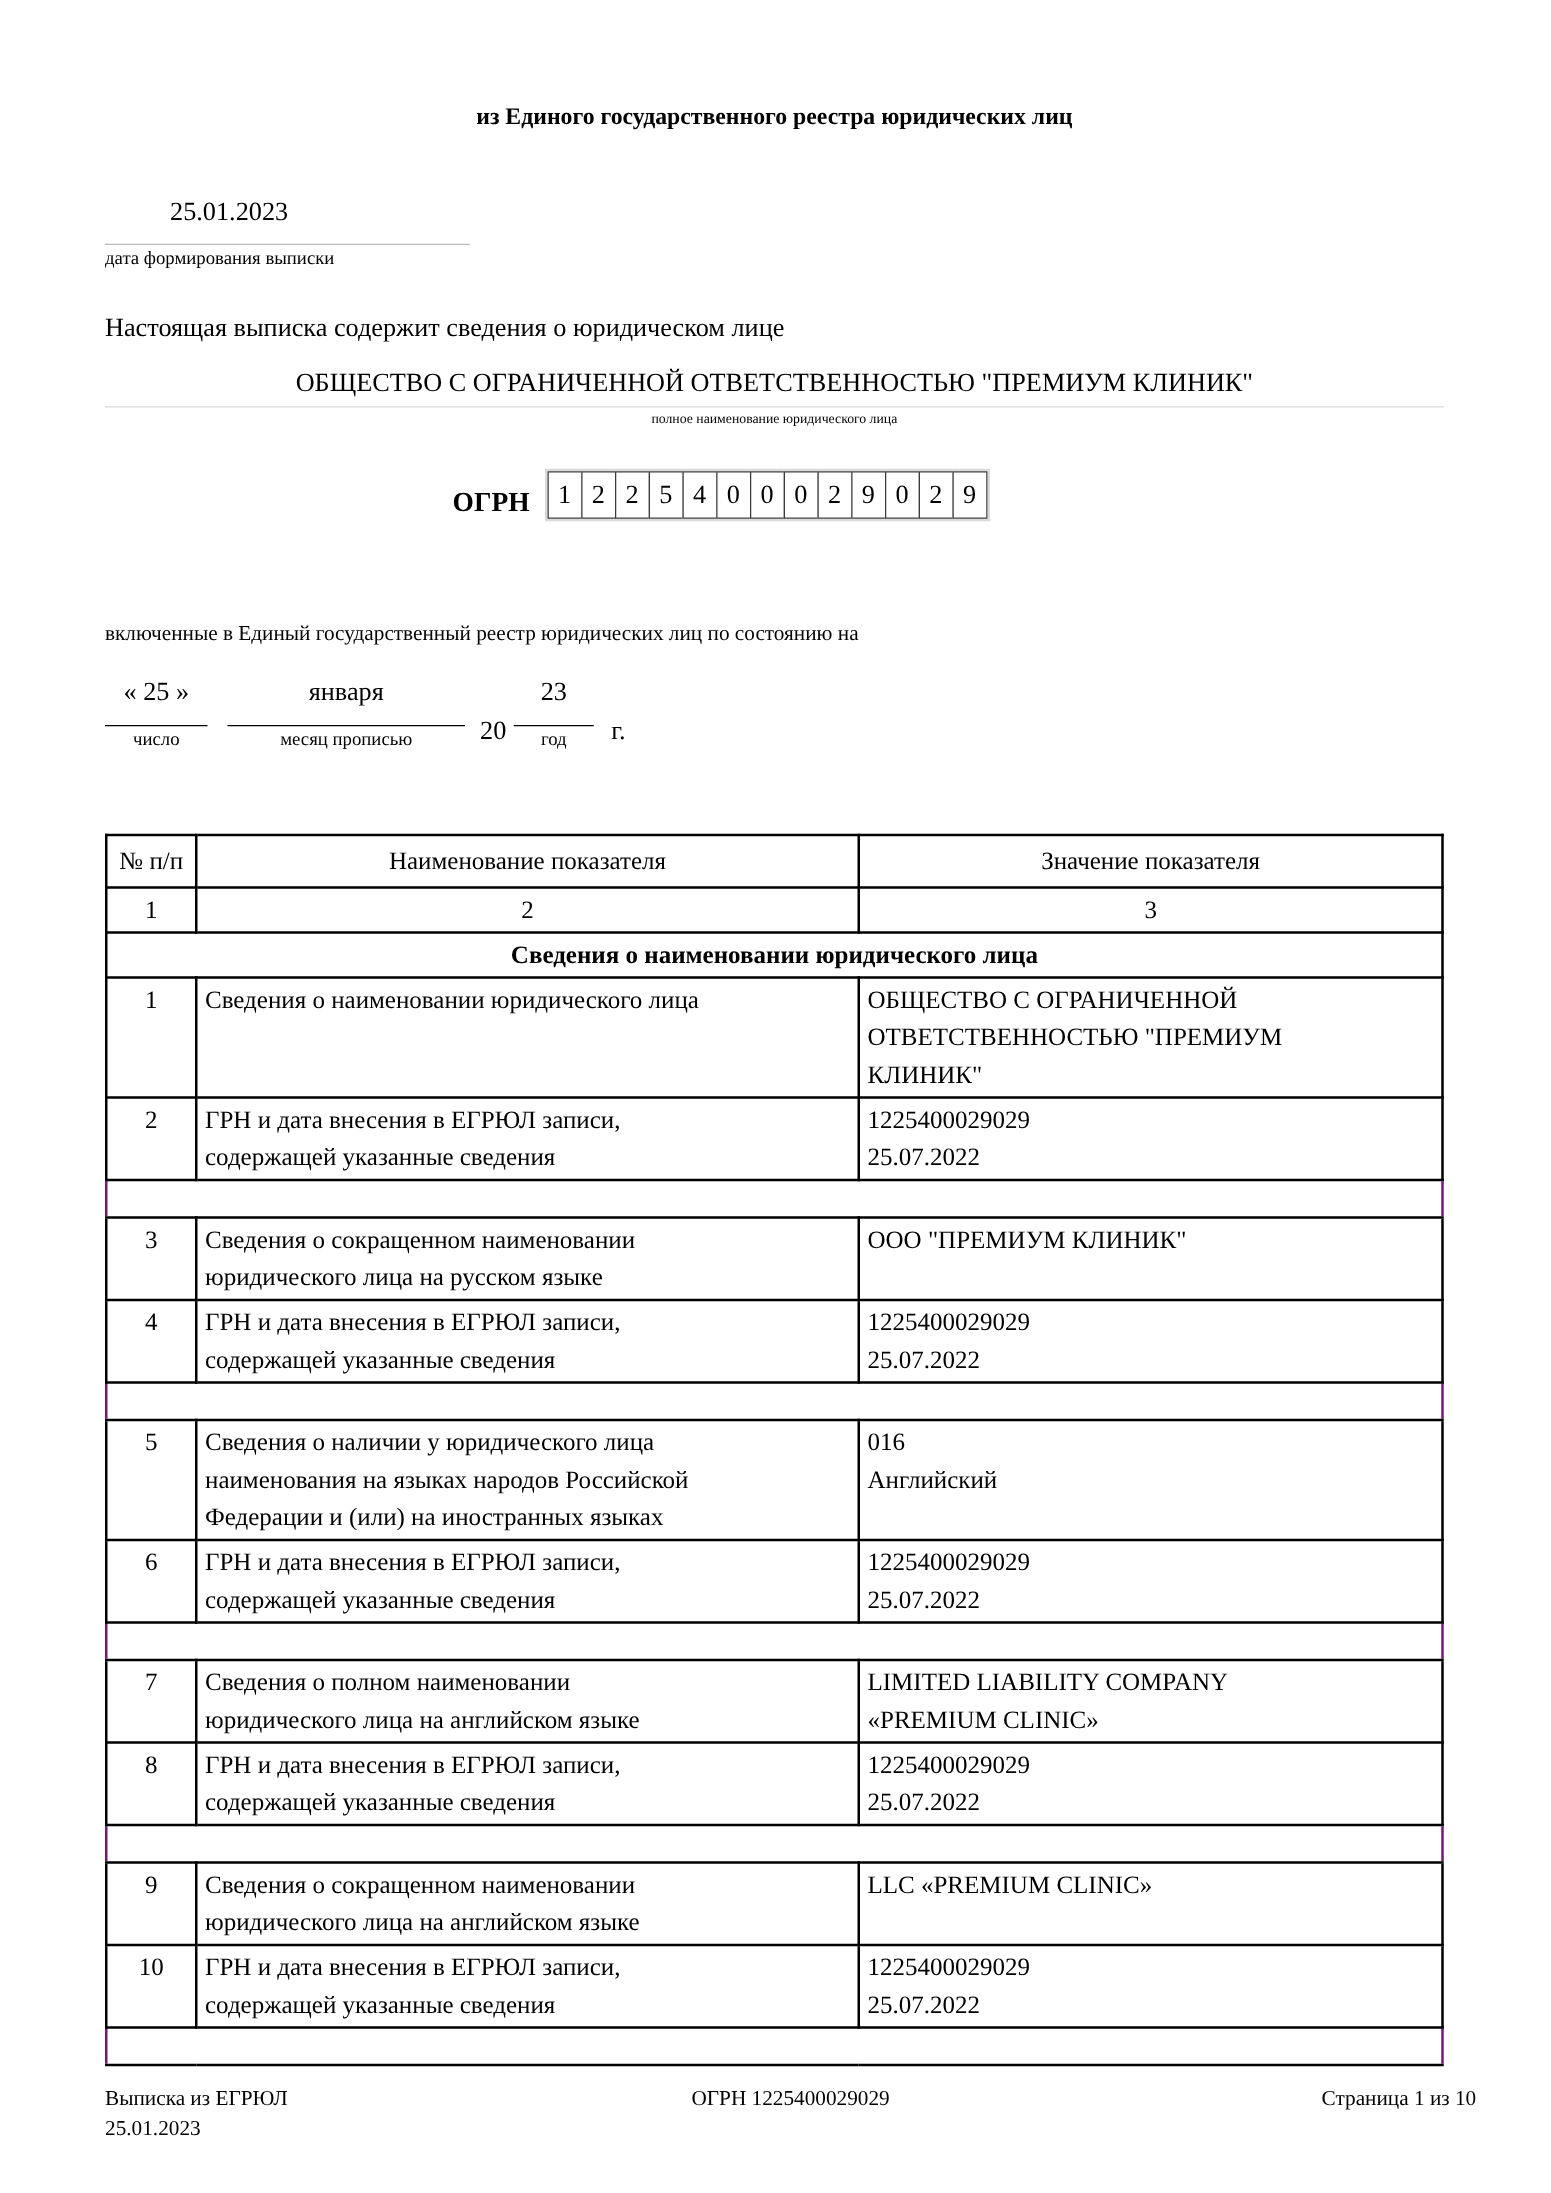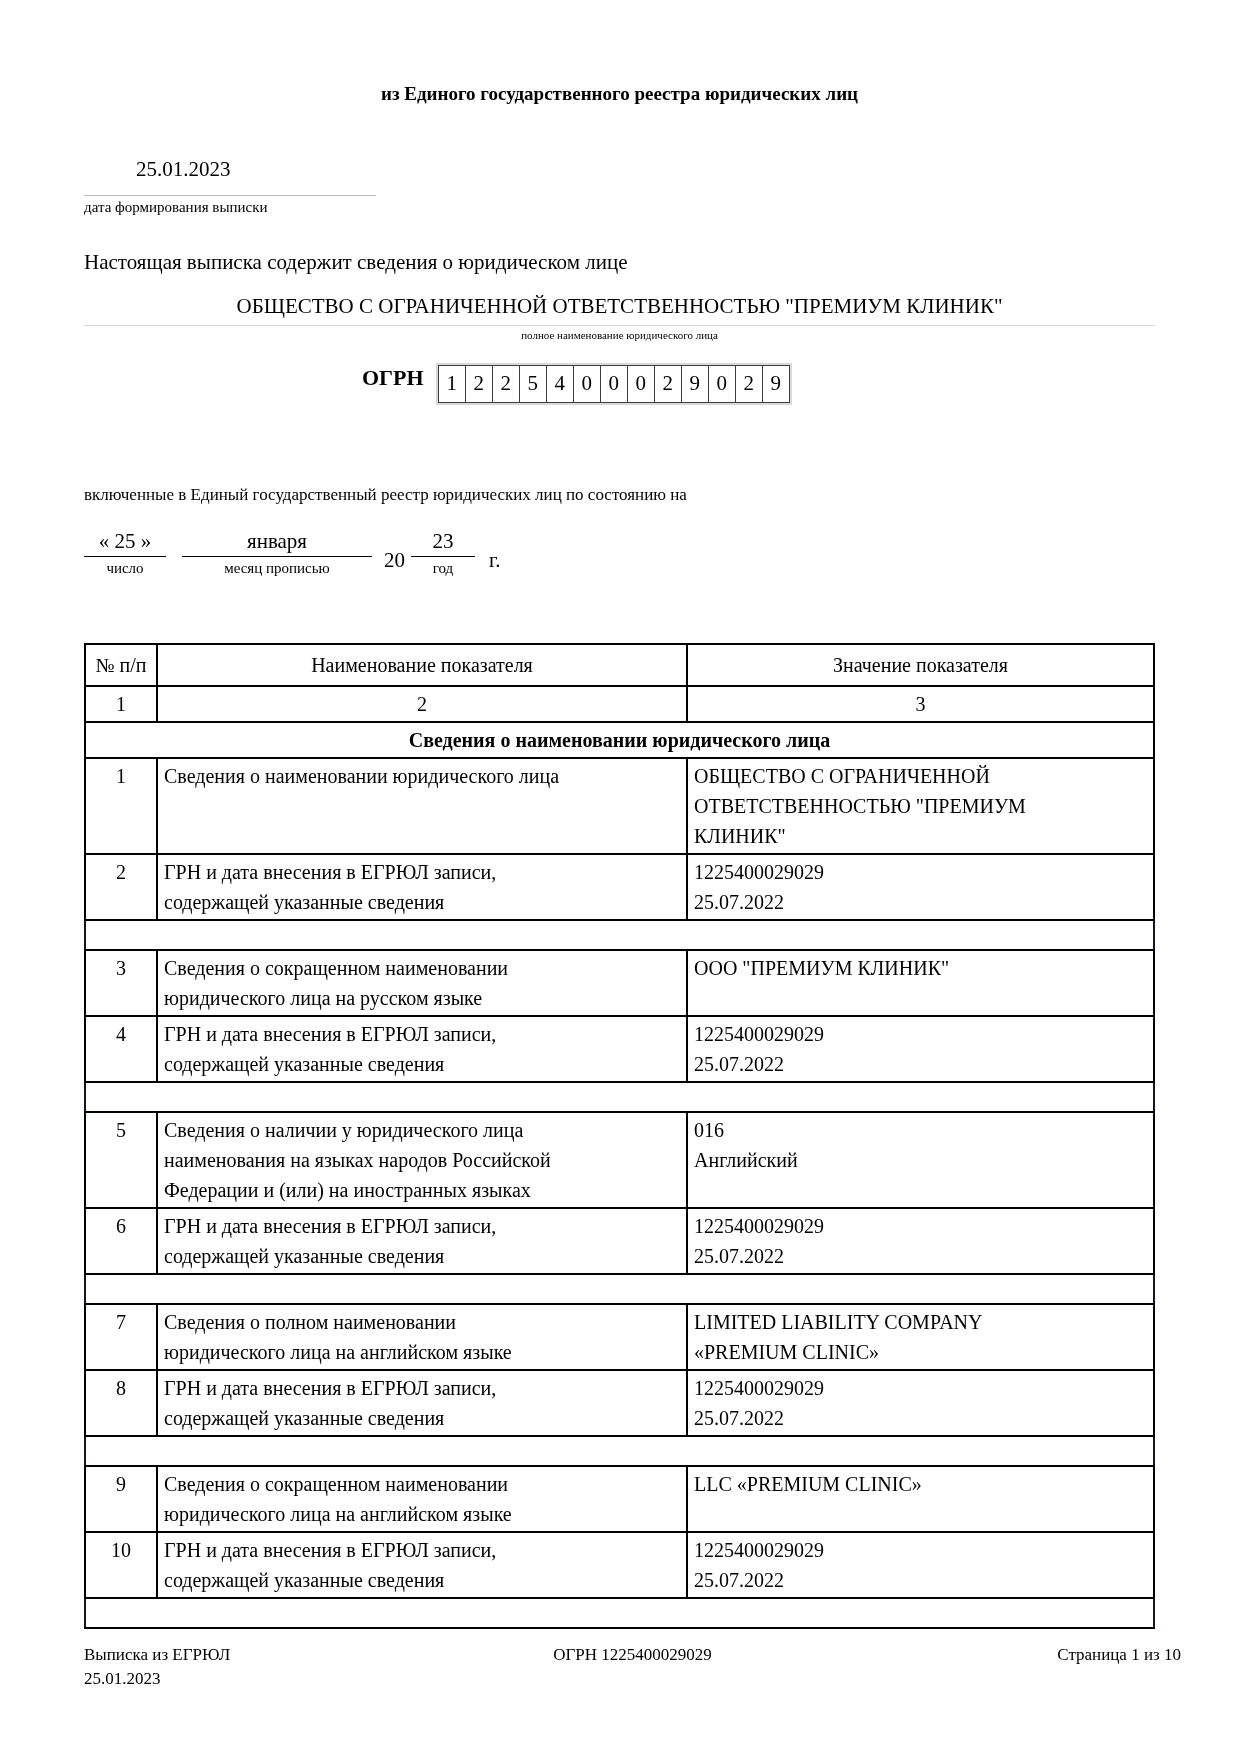--- a/index.html
+++ b/index.html
@@ -20,46 +20,46 @@
   .formation-date { font-size: 21px; margin-left: 52px; }
   .formation-rule { width: 292px; border-bottom: 1px solid #b9b9b9; margin-top: 13px; }
   .formation-label { font-size: 15px; margin-top: 3px; }
 
   .intro { font-size: 21px; margin-top: 34px; }
 
   .company-block { margin-top: 19px; text-align: center; }
   .company-name { font-size: 21px; padding-bottom: 6px; border-bottom: 1px solid #d9d9d9; }
   .company-label { font-size: 11px; margin-top: 3px; }
 
-  .ogrn-row { margin-top: 24px; margin-left: 278px; display: flex; align-items: flex-start; }
+  .ogrn-row { margin-top: 36px; margin-left: 278px; display: flex; align-items: flex-end; }
   .ogrn-label { font-size: 22px; font-weight: bold; margin-right: 14px; }
   .ogrn-boxes { display: inline-flex; box-shadow: 0 0 0 2px rgba(150,150,150,.35); }
   .ogrn-box {
     width: 28px; height: 38px; border: 1px solid #3c3c3c; margin-left: -1px;
     display: flex; align-items: center; justify-content: center;
     font-size: 21px; background: #fff;
   }
   .ogrn-box:first-child { margin-left: 0; }
 
   .included-line { font-size: 17px; margin-top: 82px; }
 
   .asof-row { margin-top: 24px; display: flex; align-items: flex-end; font-size: 21px; }
   .fld { display: inline-block; text-align: center; }
-  .fld .fld-value { border-bottom: 1px solid #000; padding: 0 4px 2px 4px; }
+  .fld .fld-value { border-bottom: 1px solid #000; padding: 0 4px 14px 4px; }
   .fld .fld-label { font-size: 15px; margin-top: 3px; }
   .fld-day { width: 82px; }
   .fld-month { width: 190px; margin-left: 16px; }
   .plain-20 { margin-left: 12px; padding-bottom: 4px; }
   .fld-year { width: 64px; margin-left: 6px; }
   .plain-g { margin-left: 14px; padding-bottom: 4px; }
 
   table.details {
     margin-top: 66px;
     border-collapse: collapse;
-    border: 2px solid #0f172a;
+    border: 2px solid #701a75;
     width: 1069px;
     table-layout: fixed;
     font-size: 20px;
   }
   table.details th, table.details td {
     border: 2px solid #000;
     vertical-align: top;
     line-height: 1.5;
     padding: 2px 6px;
   }

